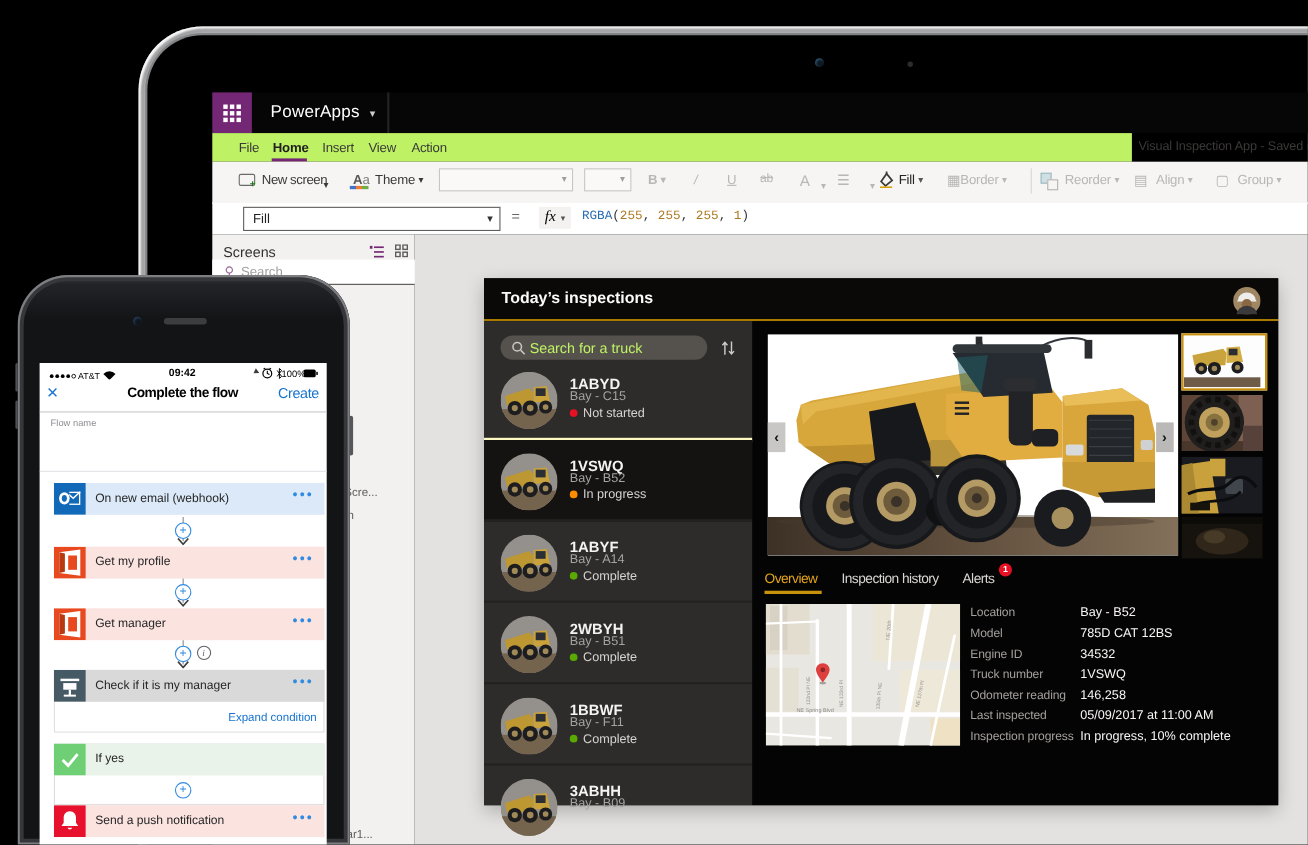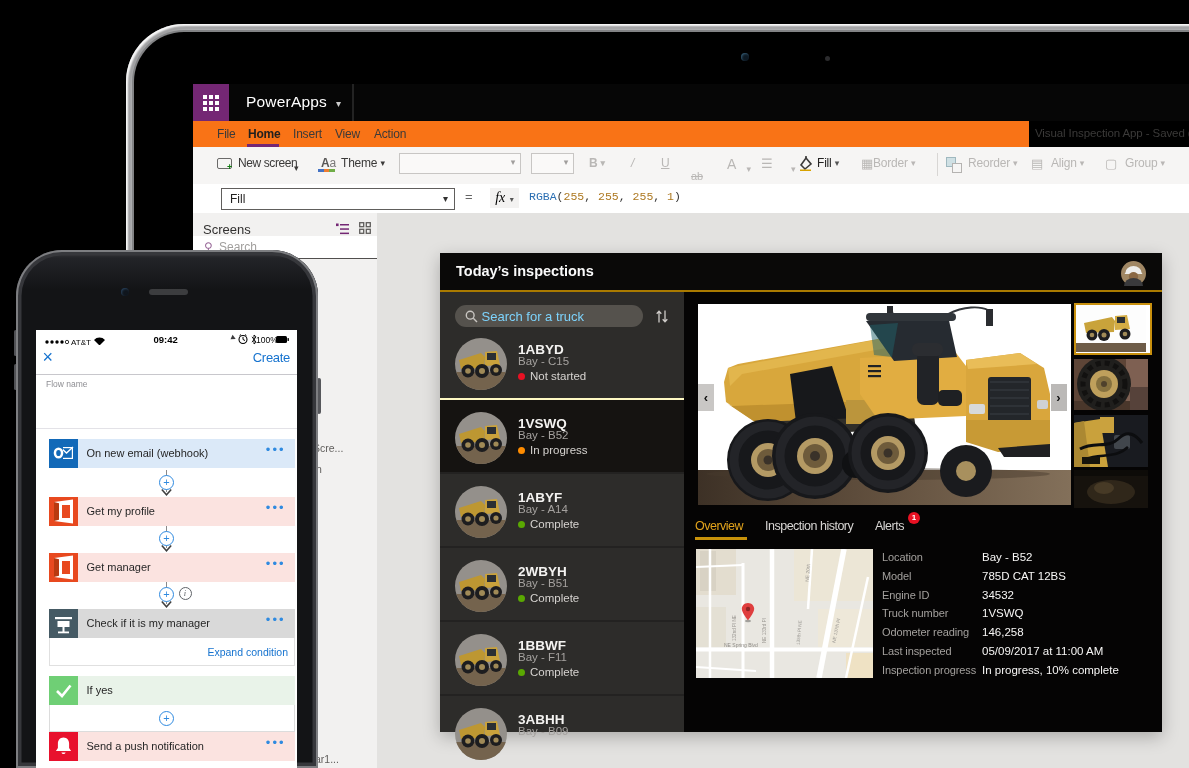--- a/index.html
+++ b/index.html
@@ -11,21 +11,21 @@
   #rim2{left:132px;top:30px;width:1115px;height:815px;border-top-left-radius:52px;background:#828385;}
   #screen{left:134px;top:32px;width:1115px;height:815px;border-top-left-radius:50px;background:#000;}
   .camdot{border-radius:50%;}
   
   #titlebar{left:193px;top:84px;width:996px;height:37px;background:#060606;}
   #pablock{left:0;top:0;width:36px;height:37px;background:#742774;}
   .waffle{display:grid;grid-template-columns:repeat(3,4px);grid-gap:2px;}
   .waffle span{width:4px;height:4px;background:#fff;}
   #patitle{left:53px;top:9px;color:#fff;font-size:15.5px;letter-spacing:.2px;}
   #padiv{left:159px;top:0;width:2px;height:37px;background:#232323;}
-  #menubar{left:193px;top:121px;width:836px;height:26px;background:#f97316;color:#3b3a39;font-size:12px;letter-spacing:-0.2px;}
+  #menubar{left:193px;top:121px;width:836px;height:26px;background:#bef264;color:#3b3a39;font-size:12px;letter-spacing:-0.2px;}
   #menubar .mi{position:absolute;top:6px;white-space:nowrap;}
   #homeline{left:54px;top:23px;width:32px;height:3px;background:#742774;}
   #toolbar{left:193px;top:147px;width:996px;height:37px;background:#f6f5f4;border-bottom:1px solid #e3e1df;
     color:#3a3938;font-size:12px;letter-spacing:-0.2px;}
   .tb{position:absolute;top:9px;white-space:nowrap;}
   .gray{color:#b9b7b5;}
   .chev{font-size:9px;position:relative;top:-1px;}
   .combo{position:absolute;top:6px;height:19px;background:#faf9f8;border:1px solid #c8c6c4;color:#b0aeac;}
   .combo i{position:absolute;right:5px;top:3px;font-style:normal;font-size:9px;color:#a19f9d;}
   #fbar{left:193px;top:184px;width:996px;height:29px;background:#fff;}
@@ -116,21 +116,21 @@
     <span class="tb" style="left:148px;">Theme <span class="chev">▾</span></span>
     <span class="combo" style="left:206px;width:120px;">
         <i>▾</i>
       </span>
     <span class="combo" style="left:338px;width:41px;">
         <i>▾</i>
       </span>
     <span class="tb gray" style="left:396px;font-weight:bold;">B <span class="chev">▾</span></span>
     <span class="tb gray" style="left:438px;font-style:italic;">/</span>
     <span class="tb gray" style="left:468px;text-decoration:underline;">U</span>
-    <span class="tb gray" style="left:498px;text-decoration:line-through;font-size:11px;margin-top:14px;">ab</span>
+    <span class="tb gray" style="left:498px;text-decoration:line-through;font-size:11px;">ab</span>
     <span class="tb gray" style="left:534px;font-size:14px;">A</span><span class="tb gray chev" style="left:546px;top:14px;">▾</span>
     <span class="tb gray" style="left:568px;letter-spacing:0;font-size:13px;">☰</span><span class="tb gray chev" style="left:583px;top:14px;">▾</span>
     <svg class="tb" style="left:605px;top:8px;" width="15" height="16" viewBox="0 0 15 16">
       <path d="M3 10 L8 3 L13 9 L7 14 Z" fill="none" stroke="#3b3a39" stroke-width="1.6"></path>
       <path d="M8 3 L8 1" stroke="#3b3a39" stroke-width="1.6"></path>
       <rect x="2" y="14.5" width="11" height="1.8" fill="#d8a200"></rect>
       </svg>
     <span class="tb" style="left:624px;color:#252423;">Fill <span class="chev" style="color:#555;">▾</span></span>
     <span class="tb gray" style="left:668px;font-size:13px;">▦</span>
     <span class="tb gray" style="left:680px;">Border <span class="chev">▾</span></span>
@@ -192,21 +192,21 @@
         <path d="M3 25 A 9.5 8 0 0 1 22 25 Z" fill="#3a3a3c"></path>
         </svg>
     </div>
     <div class="abs" id="goldline"></div>
     <div class="abs" id="leftlist">
       <div class="abs" style="left:14.5px;top:12.5px;width:188px;height:22.5px;border-radius:11.5px;background:#55524d;">
         <svg style="position:absolute;left:10px;top:5px;" width="13" height="13" viewBox="0 0 13 13">
             <circle cx="5.2" cy="5.2" r="3.9" fill="none" stroke="#c9c6c2" stroke-width="1.4"></circle>
             <path d="M8.3 8.3 L12 12" stroke="#c9c6c2" stroke-width="1.4"></path>
           </svg>
-        <span style="position:absolute;left:27px;top:4px;font-size:13px;color:#7dd3fc;">Search for a truck</span>
+        <span style="position:absolute;left:27px;top:4px;font-size:13px;color:#bef264;">Search for a truck</span>
       </div>
       <svg class="abs" style="left:215px;top:17px;" width="14" height="15" viewBox="0 0 14 15">
         <g stroke="#cfccc9" stroke-width="1.3" fill="none">
         <path d="M4 13.5 L4 2.5 M1.7 4.8 L4 2.3 L6.3 4.8"></path>
         <path d="M10 1.5 L10 12.5 M7.7 10.2 L10 12.7 L12.3 10.2"></path>
           </g>
         </svg>
       <div class="trow" style="top:34px;border-bottom:4px solid #fef9c3;">
         <div class="av"><svg width="52" height="52" viewBox="0 0 52 52">
               <rect width="52" height="52" fill="#94908b"></rect>
@@ -510,20 +510,21 @@
       <circle cx="15" cy="5.5" r="4" fill="none" stroke="#000" stroke-width="1.1"></circle>
         <path d="M15 3 L15 5.5 L17 6.5" stroke="#000" stroke-width="1" fill="none"></path>
         <path d="M11.6 1.6 L13 0.6 M18.4 1.6 L17 0.6" stroke="#000" stroke-width="1"></path>
       <path d="M24 2.8 L28 8.2 L26 10 L26 1 L28 2.8 L24 8.2" stroke="#000" stroke-width="0.9" fill="none"></path>
       <text x="28" y="9" font-size="8.5" font-family="Liberation Sans" fill="#000">100%</text>
       <rect x="48" y="2" width="11" height="7" rx="1.5" fill="#000"></rect>
         <rect x="59.5" y="4" width="1.4" height="3" rx="0.6" fill="#000"></rect>
     </svg>
 
     <span class="abs" style="left:7px;top:17px;font-size:18px;color:#1673cf;font-weight:400;">×</span>
+    <span class="abs" style="left:0;top:20px;width:261px;text-align:center;font-size:12.5px;letter-spacing:-0.4px;font-weight:bold;color:#000;">Complete the flow</span>
     <span class="abs blue" style="right:7px;top:20px;font-size:13px;letter-spacing:-0.3px;">Create</span>
     <div class="abs" style="left:0;top:43.5px;width:262px;height:1px;background:#c8c7cc;"></div>
     <span class="abs" style="left:10.5px;top:49px;font-size:8.5px;color:#8e8e93;">Flow name</span>
     <div class="abs" style="left:0;top:97.5px;width:262px;height:1px;background:#e3e2e7;"></div>
 
     <div class="card" style="top:109px;background:#dbe9f8;">
       <div class="ic"><svg width="29" height="29" viewBox="0 0 29 29">
             <rect width="29" height="29" fill="#1269b8"></rect>
             <rect x="11" y="8" width="13" height="12" fill="#fff"></rect>
             <rect x="12.2" y="9.2" width="10.6" height="9.6" fill="#1269b8"></rect>

